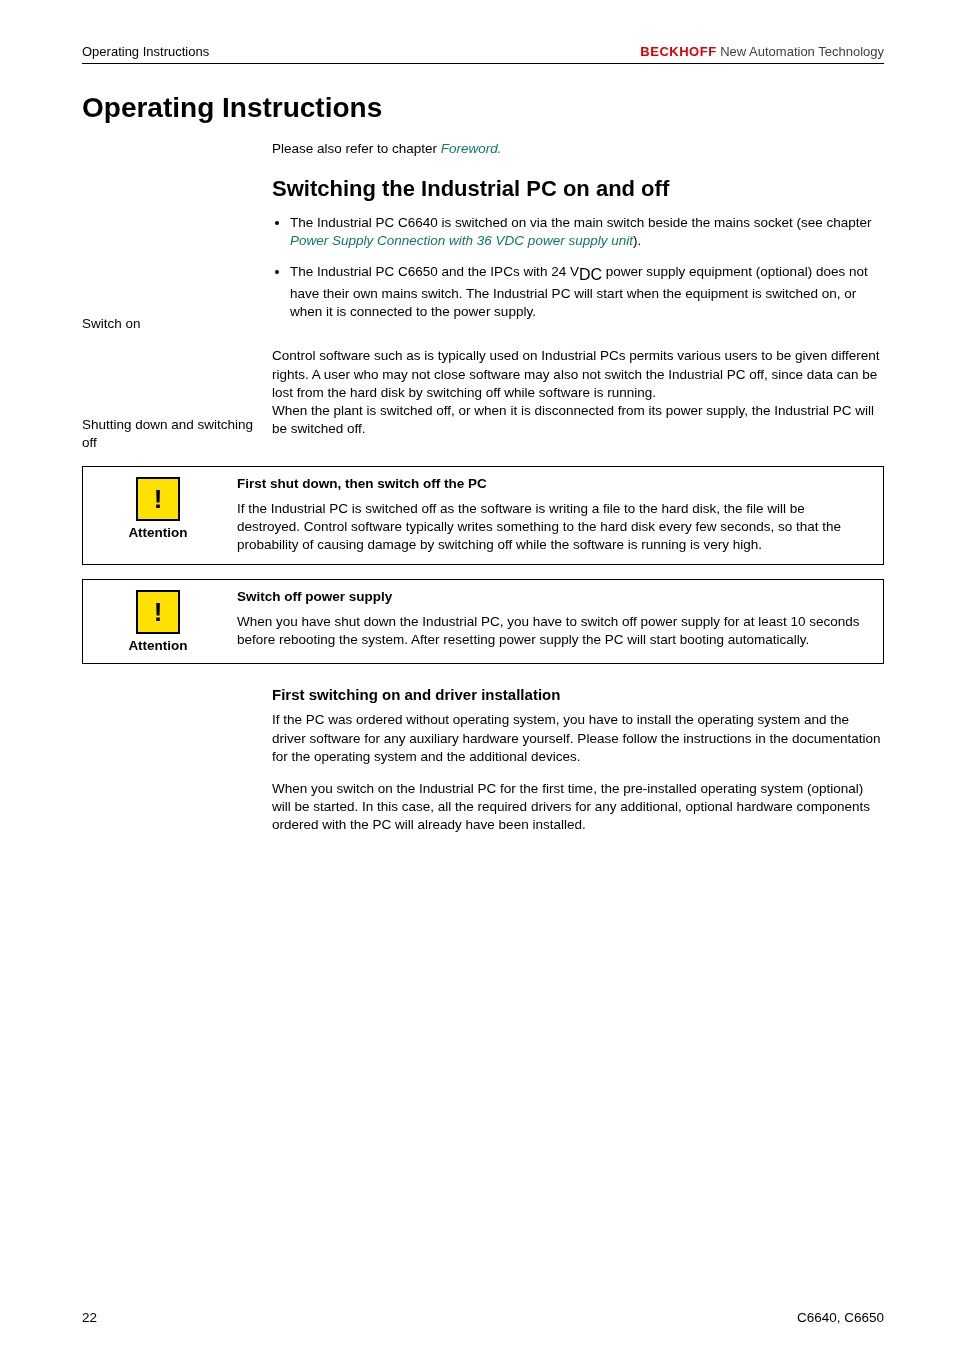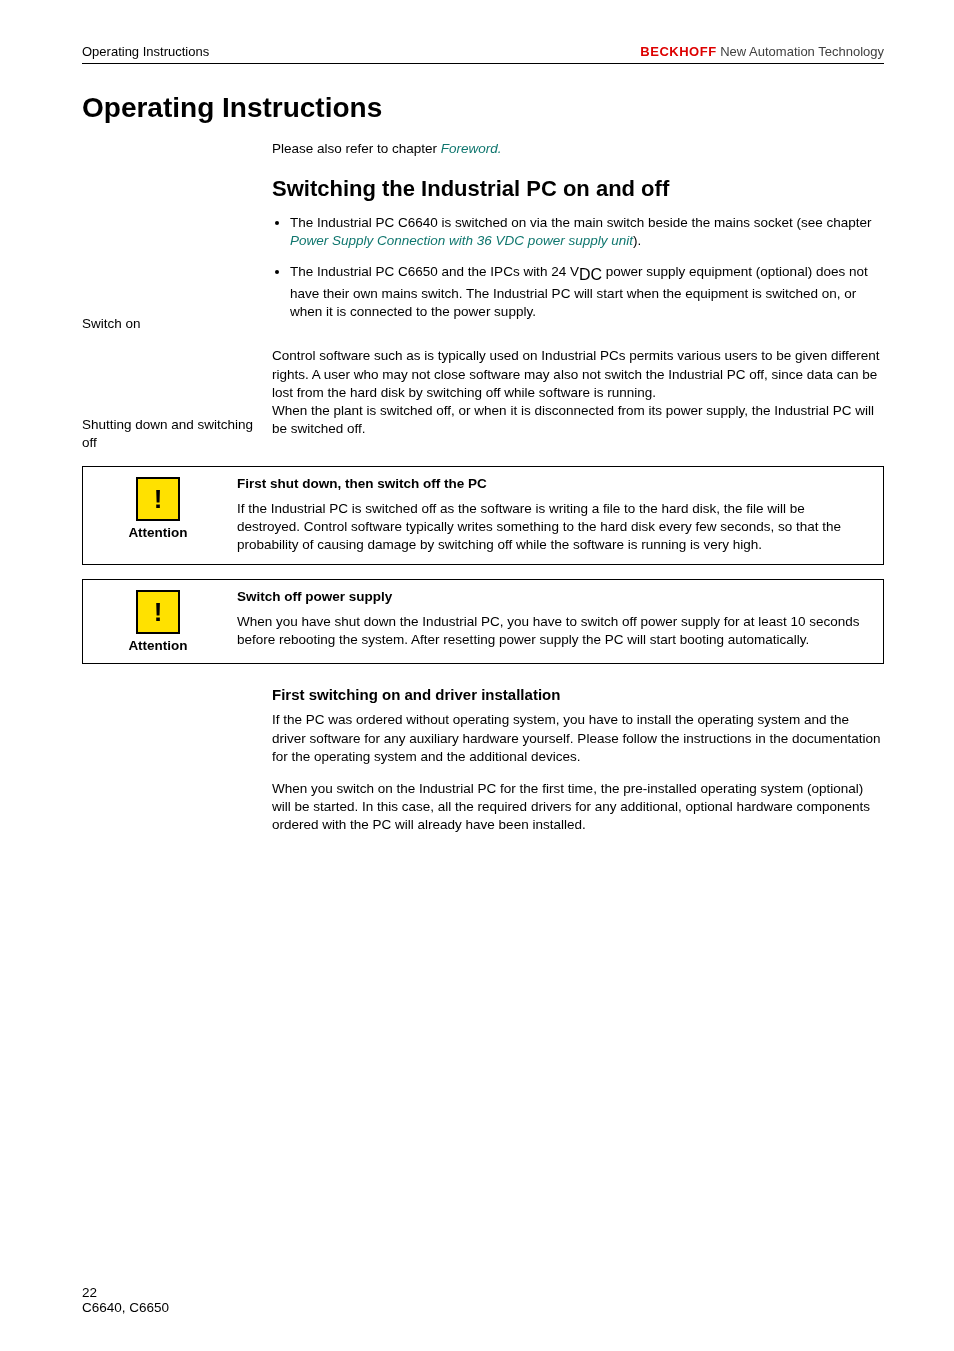--- a/index.html
+++ b/index.html
@@ -122,27 +122,26 @@
     margin: 22px 0 8px 190px;
   }
   .para {
     margin-left: 190px;
     font-size: 13.5px;
     line-height: 1.35;
     margin-bottom: 14px;
   }
   .footer-row {
     position: absolute;
-    bottom: 36px;
+    bottom: 26px;
     left: 70px;
     right: 70px;
     display: flex;
-    justify-content: center;
-    font-size: 13.5px;
-    flex-direction: column;
+    justify-content: space-between;
+    font-size: 13.5px;
   }
 </style>
 </head>
 <body>
 
 <div class="page">
   <div class="header-row">
     <div class="header-left">Operating Instructions</div>
     <div class="header-right">
       <span class="brand-red">BECKHOFF</span><span class="brand-black"> New Automation Technology</span>

